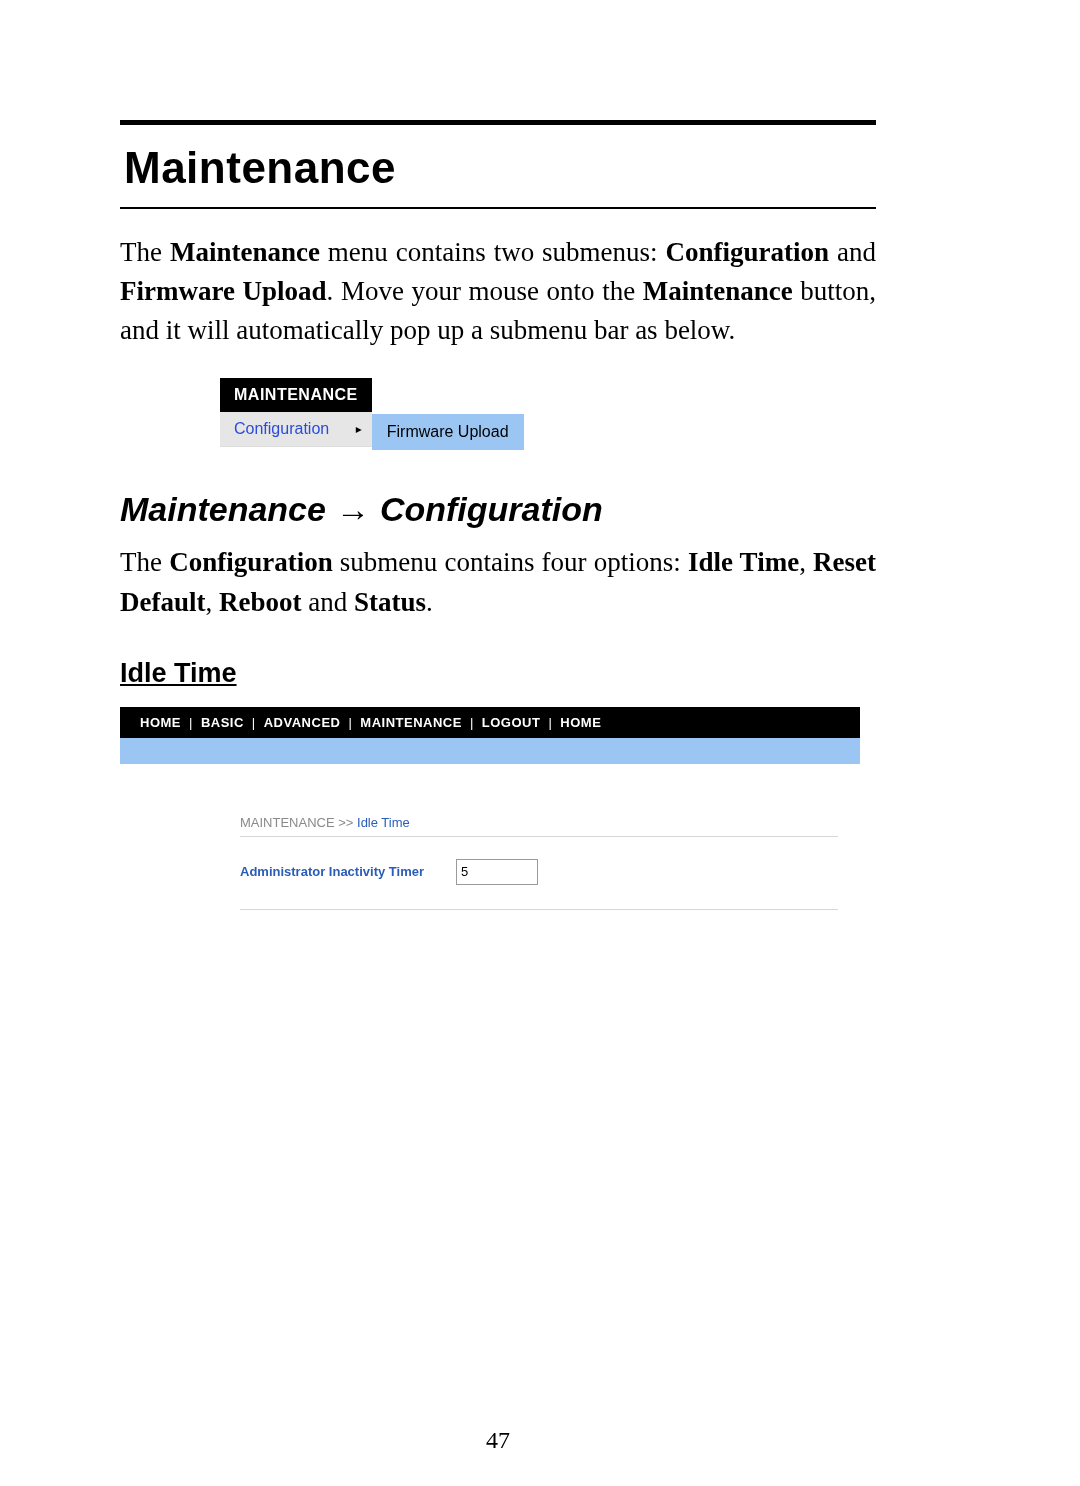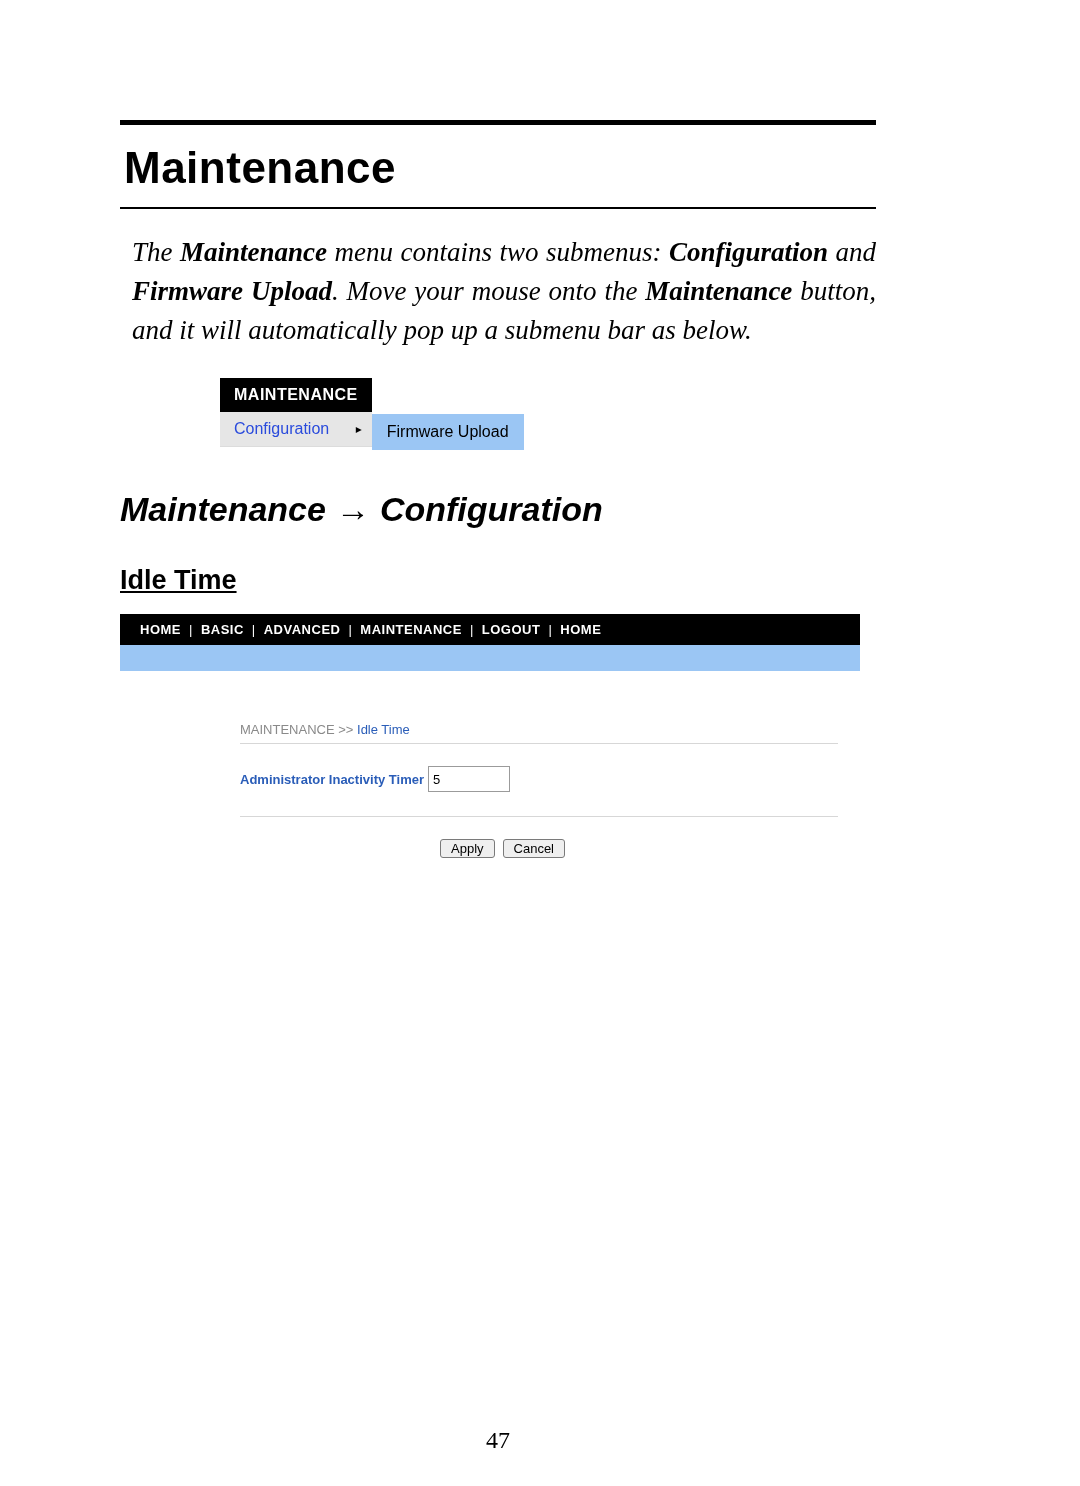--- a/index.html
+++ b/index.html
@@ -30,22 +30,21 @@
     font-family: Arial, Helvetica, sans-serif;
     font-weight: 800;
     font-size: 44px;
     margin: 8px 0 6px 4px;
     letter-spacing: 0.5px;
   }
   p.body {
     font-size: 27px;
     line-height: 1.45;
     text-align: justify;
-    margin: 0 0 28px 12px;
-    font-style: italic;
+    margin: 0 0 28px 0;
   }
   p.body b { font-weight: bold; }
   .submenu-fig {
     display: flex;
     margin: 6px 0 40px 100px;
     font-family: Verdana, Arial, sans-serif;
     font-size: 16px;
   }
   .submenu-header {
     background: #000;
@@ -125,21 +124,21 @@
     padding: 26px 22px 24px 120px;
     margin-top: 25px;
   }
   .breadcrumb {
     color: #8a8a8a;
     margin-bottom: 6px;
   }
   .breadcrumb .current { color:#2a5db8; }
   .hr-light { border:0; border-top:1px solid #d7d7d7; margin:6px 0 22px 0; }
   .form-row {
-    display:flex; align-items:center; gap:4px; margin-bottom:24px;
+    display:flex; align-items:center; gap:32px; margin-bottom:24px;
   }
   .form-label { color:#2a5db8; font-weight:bold; }
   .form-input {
     width:72px; height:20px; border:1px solid #9b9b9b; padding:2px 4px;
     font-family: Arial, sans-serif; font-size:13px;
   }
   .btn-row { display:flex; gap:8px; margin-top:4px; margin-left:200px;}
   .btn {
     font-family: Arial, sans-serif;
     font-size:13px;
@@ -183,20 +182,23 @@
       <div class="submenu-right">Firmware Upload</div>
     </div>
   </div>
 
   <h2 class="sub-heading">
     <span>Maintenance</span>
     <span class="arrow-big">→</span>
     <span>Configuration</span>
   </h2>
 
+  <p class="body">
+    <span>The </span><b>Configuration</b><span> submenu contains four options: </span><b>Idle Time</b><span>, </span><b>Reset Default</b><span>, </span><b>Reboot</b><span> and </span><b>Status</b><span>.</span>
+  </p>
 
   <h3 class="idle">Idle Time</h3>
 
 
   <div class="ui-shot">
     <div class="ui-nav">
       <span>HOME</span>
       <span class="sep">|</span>
       <span>BASIC</span>
       <span class="sep">|</span>
@@ -212,21 +214,17 @@
     <div class="ui-body">
       <div class="breadcrumb">
         <span>MAINTENANCE &gt;&gt; </span><span class="current">Idle Time</span>
       </div>
       <hr class="hr-light">
       <div class="form-row">
         <span class="form-label">Administrator Inactivity Timer</span>
         <input class="form-input" value="5" style="">
       </div>
       <hr class="hr-light">
-      <div class="btn-row">
-        <button class="btn">Apply</button>
-        <button class="btn">Cancel</button>
-      </div>
     </div>
   </div>
 
   <div class="page-number">47</div>
 </div>
 
 </body></html>

